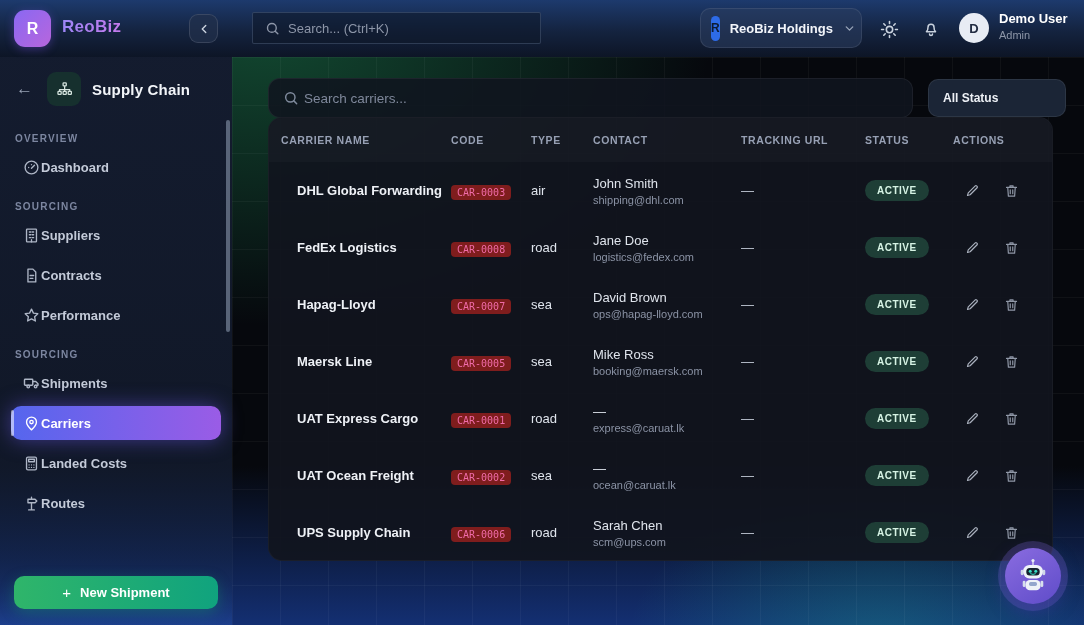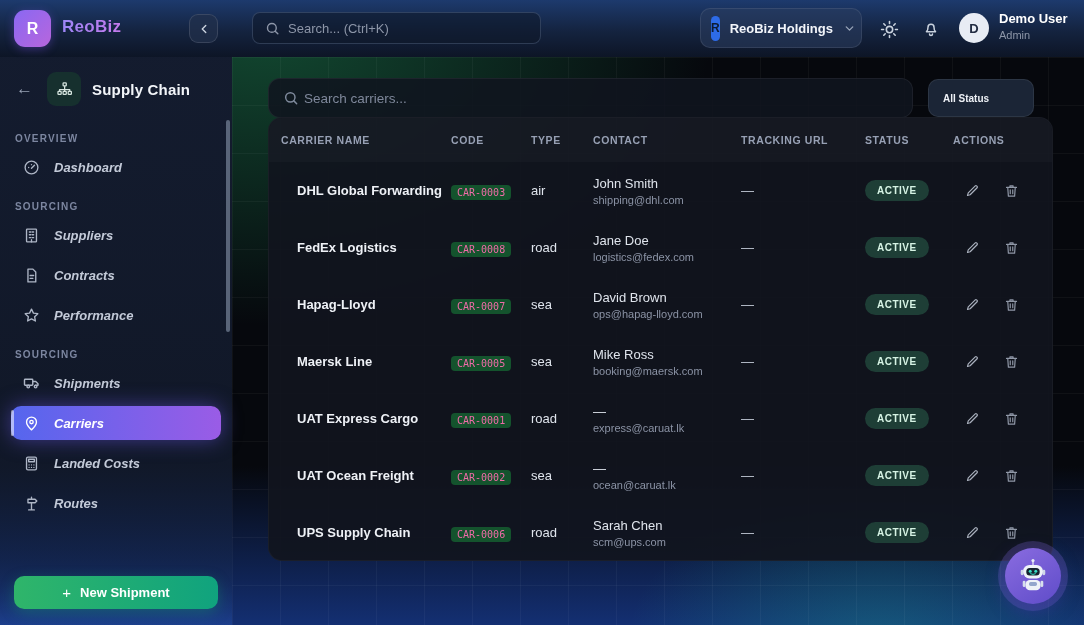--- a/index.html
+++ b/index.html
@@ -15,21 +15,21 @@
   .logo-box { position:absolute; left:14px; top:10px; width:37px; height:37px; border-radius:11px;
     background:linear-gradient(135deg,#8a68f2 0%,#b766dd 100%);
     display:flex; align-items:center; justify-content:center;
     color:#fff; font-weight:bold; font-size:16px; box-shadow:0 2px 10px rgba(120,80,230,.4); }
   .brand-name { position:absolute; left:62px; top:17px; font-size:17px; font-weight:bold;
     background:linear-gradient(90deg,#9d86f7,#c47aec);
     -webkit-background-clip:text; background-clip:text; color:transparent; letter-spacing:.3px; }
   .collapse-btn { position:absolute; left:189px; top:14px; width:29px; height:29px; border-radius:9px;
     background:rgba(34,48,76,.7); border:1px solid rgba(255,255,255,.12);
     display:flex; align-items:center; justify-content:center; color:#cbd3e0; cursor:pointer; }
-  .hdr-search { position:absolute; left:252px; top:12px; width:289px; height:32px; border-radius:8px;
+  .hdr-search { position:absolute; left:252px; top:12px; width:289px; height:32px; border-radius:2px;
     background:rgba(15,23,40,.55); border:1px solid rgba(130,150,190,.28);
     display:flex; align-items:center; gap:8px; padding:0 12px; }
   .hdr-search input { flex:1; background:transparent; border:none; outline:none;
     color:#dfe4ec; font-size:13px; font-family:inherit; }
   .hdr-search input::placeholder { color:#8d96a8; }
   .company-btn { position:absolute; left:700px; top:8px; width:162px; height:40px; border-radius:10px;
     background:rgba(44,62,96,.55); border:1px solid rgba(255,255,255,.09);
     display:flex; align-items:center; gap:10px; padding:0 10px; cursor:pointer; }
   .company-badge { width:25px; height:25px; border-radius:6px; background:#2d6be8;
     color:#0d1b33; font-size:12px; font-weight:bold; display:flex; align-items:center; justify-content:center; }
@@ -47,22 +47,22 @@
   
   .sidebar { position:absolute; left:0; top:57px; width:232px; bottom:0; z-index:20;
     background:linear-gradient(180deg,rgba(20,28,47,.97) 0%,rgba(17,24,40,.96) 72%,rgba(19,34,72,.55) 92%,rgba(26,54,112,.15) 100%); }
   .module-header { display:flex; align-items:center; gap:11px; padding:15px 14px 10px 16px; }
   .back-arrow { color:#97a1b4; font-size:17px; cursor:pointer; width:20px; }
   .module-icon-box { width:34px; height:34px; border-radius:9px; background:#16302e;
     display:flex; align-items:center; justify-content:center; color:#d5e4de; }
   .module-title { color:#f2f5f9; font-size:15px; font-weight:bold; letter-spacing:.2px; }
   .nav-section-label { margin:17px 0 5px 15px; color:#7c86a0; font-size:10px; font-weight:bold;
     letter-spacing:1.2px; }
-  .nav-item { display:flex; align-items:center; gap:13px; margin:6px 11px; padding:8px 12px;
-    border-radius:10px; color:#c3cad8; font-size:13px; font-weight:bold; cursor:pointer; position:relative;font-style:italic; }
+  .nav-item { display:flex; align-items:center; margin:6px 11px; padding:8px 12px;
+    border-radius:10px; color:#c3cad8; font-size:13px; font-weight:bold; cursor:pointer; position:relative; }
   .nav-item .nav-ico { width:18px; height:18px; color:#aeb6c6; display:flex; align-items:center; }
   .nav-item.active { background:linear-gradient(90deg,#5566ee 0%,#9a5ce6 100%); color:#fff;
     box-shadow:0 0 20px rgba(110,90,240,.5); }
   .nav-item.active .nav-ico { color:#fff; }
   .nav-item.active::before { content:""; position:absolute; left:0; top:4px; bottom:4px; width:3px;
     border-radius:3px; background:rgba(255,255,255,.55); }
   .new-shipment { position:absolute; left:14px; right:14px; bottom:16px; height:33px; border-radius:10px;
     background:linear-gradient(90deg,#2fb56a 0%,#10a37e 100%); border:none; cursor:pointer;
     color:#fff; font-size:13px; font-weight:bold; font-family:inherit;
     display:flex; align-items:center; justify-content:center; gap:9px;
@@ -82,36 +82,36 @@
     background-image:
       linear-gradient(rgba(255,255,255,.04) 1px, transparent 1px),
       linear-gradient(90deg, rgba(255,255,255,.04) 1px, transparent 1px);
     background-size:48px 48px; }
   .carrier-search { position:absolute; left:36px; top:21px; width:645px; height:40px; border-radius:12px;
     background:rgba(16,20,31,.88); border:1px solid rgba(255,255,255,.06);
     display:flex; align-items:center; gap:5px; padding:0 14px; z-index:5; }
   .carrier-search input { flex:1; background:transparent; border:none; outline:none;
     color:#dfe4ec; font-size:13.5px; font-family:inherit; }
   .carrier-search input::placeholder { color:#7f889b; }
-  .status-filter { position:absolute; left:696px; top:22px; width:106px; height:38px; border-radius:10px;
+  .status-filter { position:absolute; left:696px; top:22px; width:138px; height:38px; border-radius:10px;
     background:#1b2536; border:1px solid rgba(255,255,255,.08);
-    display:flex; align-items:center; padding:0 14px; color:#eef1f6; font-size:10px; font-weight:bold;
+    display:flex; align-items:center; padding:0 14px; color:#eef1f6; font-size:12px; font-weight:bold;
     cursor:pointer; z-index:5; }
 
   
   .table-card { position:absolute; left:36px; top:60px; width:785px; height:444px; border-radius:14px;
     background:rgba(17,20,30,.93); border:1px solid rgba(255,255,255,.04); overflow:hidden; z-index:5; }
   .tgrid { display:grid; grid-template-columns:170px 80px 62px 148px 124px 88px 1fr; align-items:center;
     padding:0 12px; }
   .thead { height:44px; background:rgba(255,255,255,.025); color:#97a0b4; font-size:10.5px;
     font-weight:bold; letter-spacing:.6px; text-transform:uppercase; }
   .trow { height:57px; cursor:default; }
   .cell-name { color:#eef1f6; font-size:13px; font-weight:bold;margin-left:16px; }
   .code-badge { display:inline-block; font-family:"DejaVu Sans Mono", monospace; font-size:10px;
-    color:#f06ba8; background:#14532d; padding:2px 6px; border-radius:4px; }
+    color:#f06ba8; background:#7f1d1d; padding:2px 6px; border-radius:4px; }
   .cell-type { color:#dfe4ec; font-size:13px; }
   .contact-name { color:#dfe4ec; font-size:13px; }
   .contact-email { color:#8b93a5; font-size:11px; margin-top:3px; }
   .cell-dash { color:#c3c9d6; font-size:13px; }
   .status-badge { display:inline-block; background:#1e3e36; color:#d6f3e4; font-size:10px;
     font-weight:bold; letter-spacing:.5px; padding:5px 12px; border-radius:999px; }
   .actions { display:flex; align-items:center; gap:23px; padding-left:12px; }
   .act-btn { width:16px; height:16px; color:#a9b0bd; cursor:pointer; display:flex; align-items:center; }
   .act-btn.trash { color:#8f97a6; }
 

